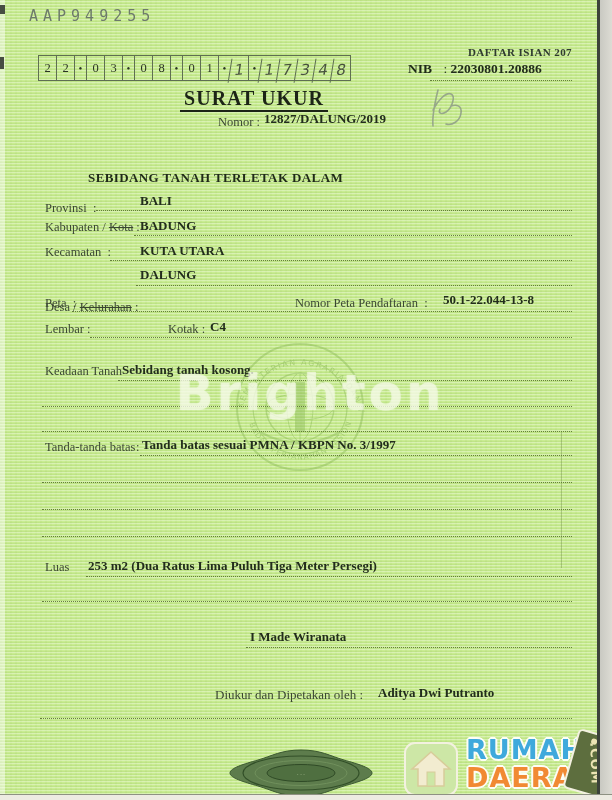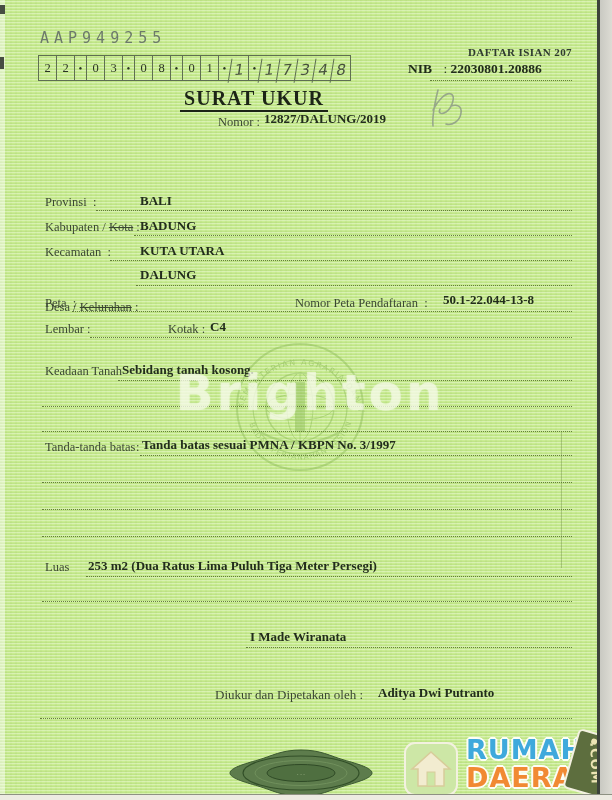--- a/index.html
+++ b/index.html
@@ -58,21 +58,21 @@
     <rect x="80" y="60" width="10" height="50" fill="#7fb14b"></rect>
     <path d="M45,110 Q85,132 125,110" fill="none" stroke="#7fb14b" stroke-width="2"></path>
     <text font-size="8" fill="#6fa23e" letter-spacing="1.5" font-family="DejaVu Sans, sans-serif">
       <textPath href="#arcTop" startOffset="6">KEMENTERIAN AGRARIA DAN TATA RUANG</textPath>
     </text>
     <text font-size="7.5" fill="#6fa23e" letter-spacing="1" font-family="DejaVu Sans, sans-serif">
       <textPath href="#arcBot" startOffset="4">BADAN PERTANAHAN NASIONAL</textPath>
     </text>
   </svg>
 
-  <div class="abs serial" style="left:40px;top:7px;z-index:2;margin-top:22px;">AAP949255</div>
+  <div class="abs serial" style="left:29px;top:7px;z-index:2;">AAP949255</div>
 
   <div class="abs small-bold" style="left:468px;top:46px;z-index:2;">DAFTAR ISIAN 207</div>
 
   <div class="abs codebox" style="left:38px;top:55px;z-index:2;">
     <span class="cell">2</span>
     <span class="cell">2</span>
     <span class="cell dot">•</span>
     <span class="cell">0</span>
     <span class="cell">3</span>
     <span class="cell dot">•</span>
@@ -101,22 +101,23 @@
   <div class="abs" style="left:0;top:87px;width:508px;text-align:center;z-index:2;">
     <span class="title">SURAT UKUR</span>
   </div>
   <div class="abs lbl" style="left:218px;top:115px;z-index:2;">Nomor :</div>
   <div class="abs val" style="left:264px;top:111px;z-index:2;">12827/DALUNG/2019</div>
 
   <svg class="abs" style="left:424px;top:86px;z-index:2;opacity:0.8;" width="48" height="52" viewBox="0 0 48 52">
     <path d="M14,4 C11,16 8,30 9,40 M9,24 C14,14 22,6 27,8 C32,10 28,22 22,26 C17,29 14,27 16,23 M27,20 C33,18 38,20 37,27 C36,35 28,40 22,38" fill="none" stroke="#8b9886" stroke-width="1.6" stroke-linecap="round"></path>
   </svg>
 
-
-  <div class="abs lbl" style="left:45px;top:195px;z-index:2;">
+  <div class="abs" style="left:88px;top:170px;z-index:2;font-size:13px;font-weight:bold;letter-spacing:0.4px;color:#1f2a18;">SEBIDANG TANAH TERLETAK DALAM</div>
+
+  <div class="abs lbl" style="left:45px;top:201px;z-index:2;">
     <span>Provinsi</span>&nbsp;&nbsp;<span>:</span>
   </div>
   <div class="abs val" style="left:140px;top:193px;z-index:2;">BALI</div>
   <div class="abs dotline" style="left:96px;top:210px;width:476px;z-index:2;"></div>
 
   <div class="abs lbl" style="left:45px;top:220px;z-index:2;">
     <span>Kabupaten / </span><span class="strike">Kota</span>&nbsp;<span>:</span>
   </div>
   <div class="abs val" style="left:140px;top:218px;z-index:2;">BADUNG</div>
   <div class="abs dotline" style="left:134px;top:235px;width:438px;z-index:2;"></div>

